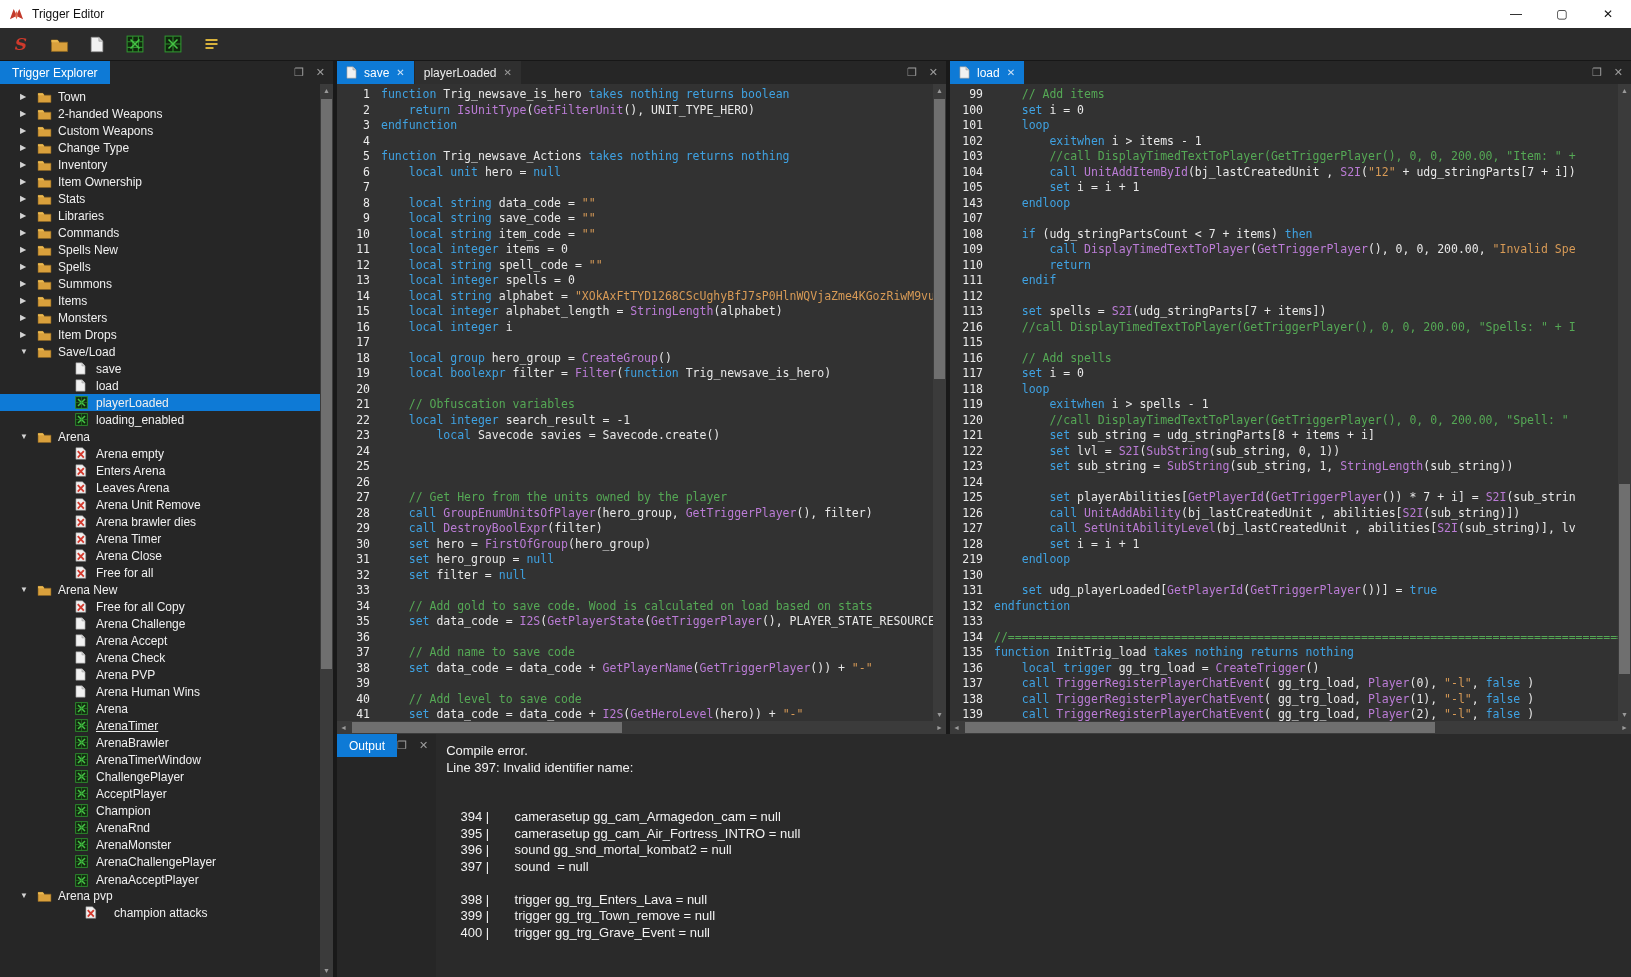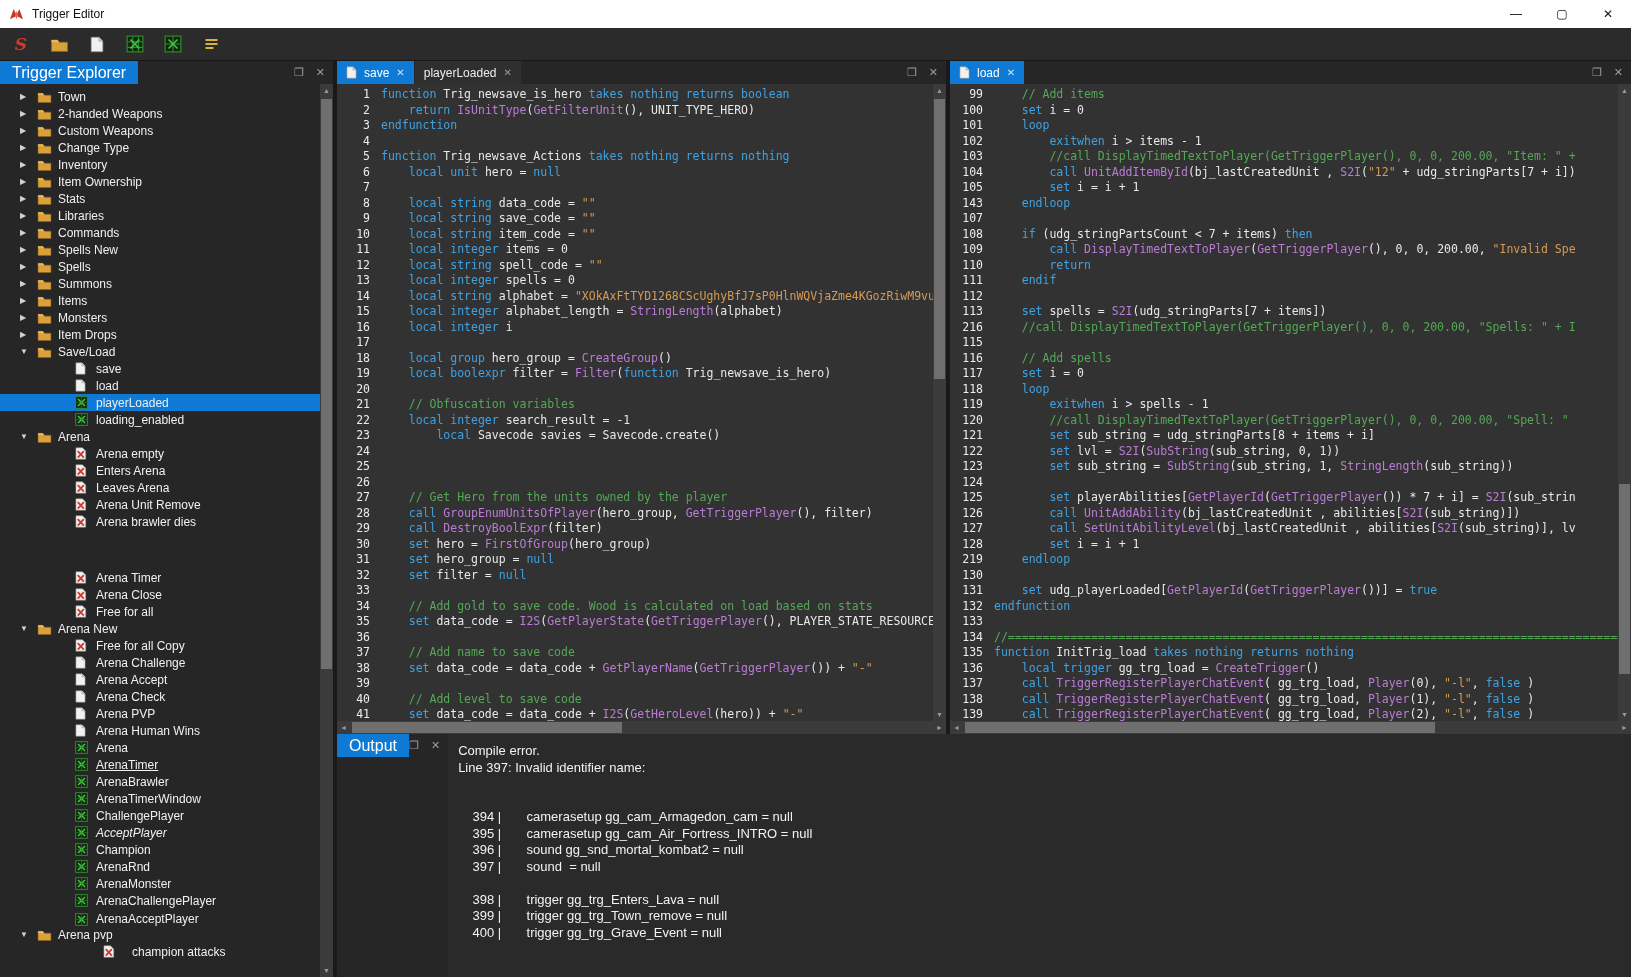--- a/index.html
+++ b/index.html
@@ -23,21 +23,21 @@
   .vsplit{width:4px;background:#191919;flex:none}
   .left-panel{width:333px;background:#262626;display:flex;flex-direction:column;flex:none}
   .right-col{flex:1;display:flex;flex-direction:column;min-width:0}
   .editors-row{height:673px;display:flex;min-width:0}
   .editor-panel{background:#323232;display:flex;flex-direction:column;min-width:0}
   #editor-0{width:609px;flex:none}
   #editor-1{flex:1}
 
   
   .panel-header,.tabbar{height:23px;background:#262626;display:flex;align-items:stretch;flex:none}
-  .panel-tab{display:flex;align-items:center;padding:0 12px;font-size:16px;color:#fff;background:#0e7ad6}
+  .panel-tab{display:flex;align-items:center;padding:0 12px;font-size:12px;color:#fff;background:#0e7ad6}
   .tabs{display:flex;align-items:stretch}
   .tab{display:flex;align-items:center;gap:7px;padding:0 9px;font-size:12px;color:#ececec;background:#2f2f2f;margin-right:1px}
   .tab.active{background:#0e7ad6;color:#fff}
   .tab-close{font-size:10px;color:#9a9a9a}
   .tab.active .tab-close{color:#cfe4f7}
   .tab-icon{display:inline-flex}
   .hdr-icons{margin-left:auto;display:flex;align-items:center;gap:12px;padding-right:8px}
   .hdr-icons span{color:#9d9d9d;font-size:11px;line-height:1}
 
   
@@ -398,21 +398,21 @@
           <div class="tree-row" style="padding-left: 58px;">
             <span class="tree-arrow"></span>
             <span class="tree-icon">
               <svg width="12" height="13" viewBox="0 0 13 14">
                 <path d="M1 0.8 h7 l3.6 3.4 v9 H1 z" fill="#f1f1f1" stroke="#8f8f8f" stroke-width="0.6"></path>
                 <path d="M3 4.5 L9.6 11.6 M9.6 4.5 L3 11.6" stroke="#d33a2e" stroke-width="2"></path>
               </svg>
             </span>
             <span class="tree-label">Arena brawler dies</span>
           </div>
-          <div class="tree-row" style="padding-left: 58px; margin-top: 39px;">
+          <div class="tree-row" style="padding-left: 58px;">
             <span class="tree-arrow"></span>
             <span class="tree-icon">
               <svg width="12" height="13" viewBox="0 0 13 14">
                 <path d="M1 0.8 h7 l3.6 3.4 v9 H1 z" fill="#f1f1f1" stroke="#8f8f8f" stroke-width="0.6"></path>
                 <path d="M3 4.5 L9.6 11.6 M9.6 4.5 L3 11.6" stroke="#d33a2e" stroke-width="2"></path>
               </svg>
             </span>
             <span class="tree-label">Arena Timer</span>
           </div>
           <div class="tree-row" style="padding-left: 58px;">
@@ -553,21 +553,21 @@
             <span class="tree-arrow"></span>
             <span class="tree-icon">
               <svg width="13" height="13" viewBox="0 0 14 14">
                 <rect x="0.7" y="0.7" width="12.6" height="12.6" fill="#12290f" stroke="#2e8f2e" stroke-width="1"></rect>
                 <path d="M3.2 3.2 L10.8 10.8 M10.8 3.2 L3.2 10.8" stroke="#45c445" stroke-width="1.6"></path>
                 <path d="M0.7 7 H13.3 M7 0.7 V13.3" stroke="#2e8f2e" stroke-width="0.6"></path>
               </svg>
             </span>
             <span class="tree-label">ChallengePlayer</span>
           </div>
-          <div class="tree-row" style="padding-left: 58px; font-style: italic;">
+          <div class="tree-row" style="padding-left: 58px;">
             <span class="tree-arrow"></span>
             <span class="tree-icon">
               <svg width="13" height="13" viewBox="0 0 14 14">
                 <rect x="0.7" y="0.7" width="12.6" height="12.6" fill="#12290f" stroke="#2e8f2e" stroke-width="1"></rect>
                 <path d="M3.2 3.2 L10.8 10.8 M10.8 3.2 L3.2 10.8" stroke="#45c445" stroke-width="1.6"></path>
                 <path d="M0.7 7 H13.3 M7 0.7 V13.3" stroke="#2e8f2e" stroke-width="0.6"></path>
               </svg>
             </span>
             <span class="tree-label">AcceptPlayer</span>
           </div>
@@ -629,21 +629,21 @@
           <div class="tree-row" style="padding-left: 20px;">
             <span class="tree-arrow" style="font-size: 8px;">▼</span>
             <span class="tree-icon">
               <svg width="15" height="12" viewBox="0 0 16 13">
                 <path d="M1 2.5 h5.2 l1.6 2 H15 v8 H1 z" fill="#d9a03c" stroke="#8a6420" stroke-width="0.6"></path>
                 <path d="M1 2.5 h5.2 l1.6 2 H1 z" fill="#eab84f"></path>
               </svg>
             </span>
             <span class="tree-label">Arena pvp</span>
           </div>
-          <div class="tree-row" style="padding-left: 78px; gap: 8px;">
+          <div class="tree-row" style="padding-left: 60px; gap: 8px;">
             <span class="tree-arrow"></span>
             <span class="tree-icon">
               <svg width="12" height="13" viewBox="0 0 13 14">
                 <path d="M1 0.8 h7 l3.6 3.4 v9 H1 z" fill="#f1f1f1" stroke="#8f8f8f" stroke-width="0.6"></path>
                 <path d="M3 4.5 L9.6 11.6 M9.6 4.5 L3 11.6" stroke="#d33a2e" stroke-width="2"></path>
               </svg>
             </span>
             <span class="tree-label">champion attacks</span>
           </div>
         </div>

